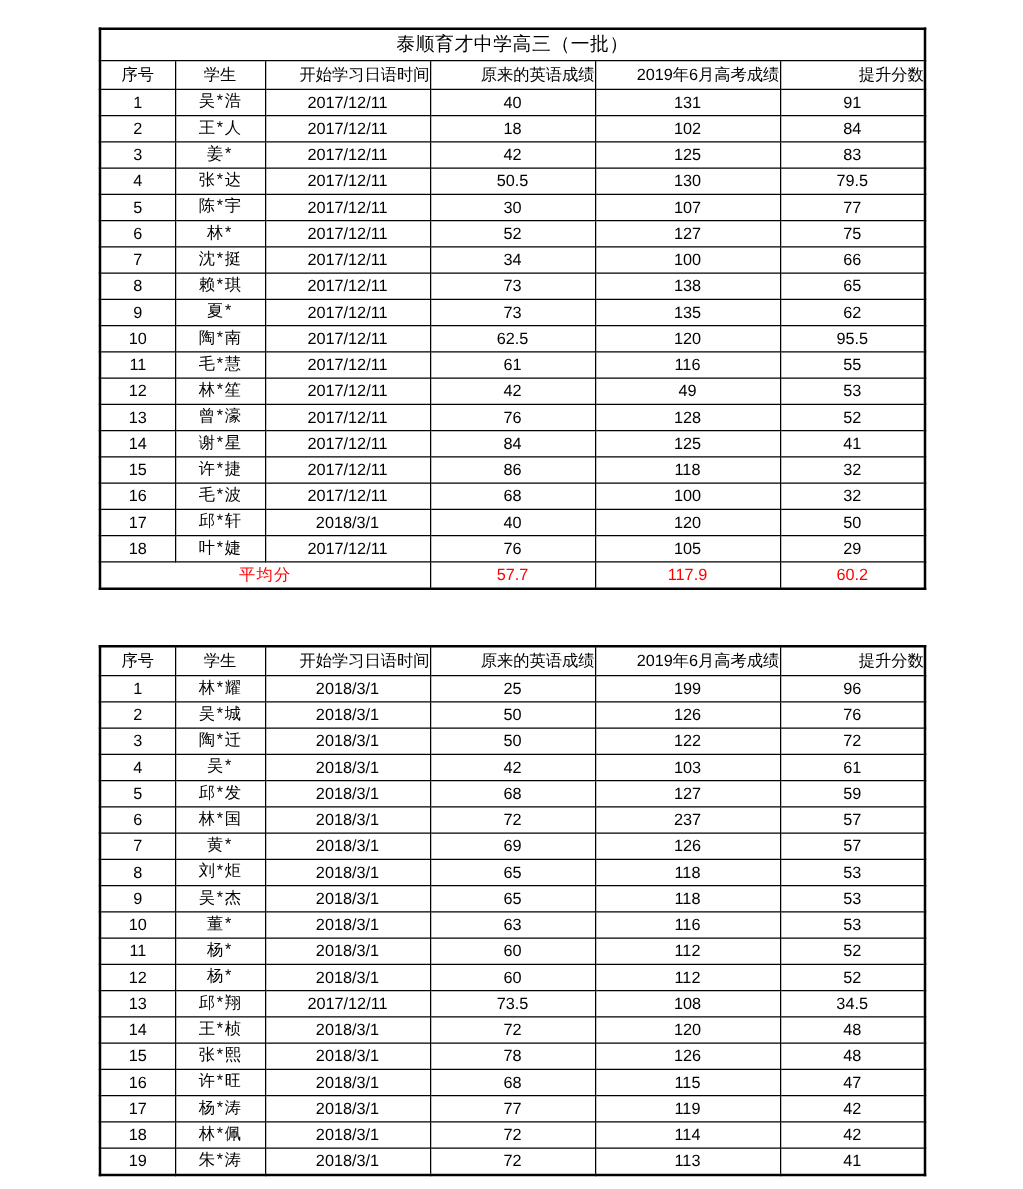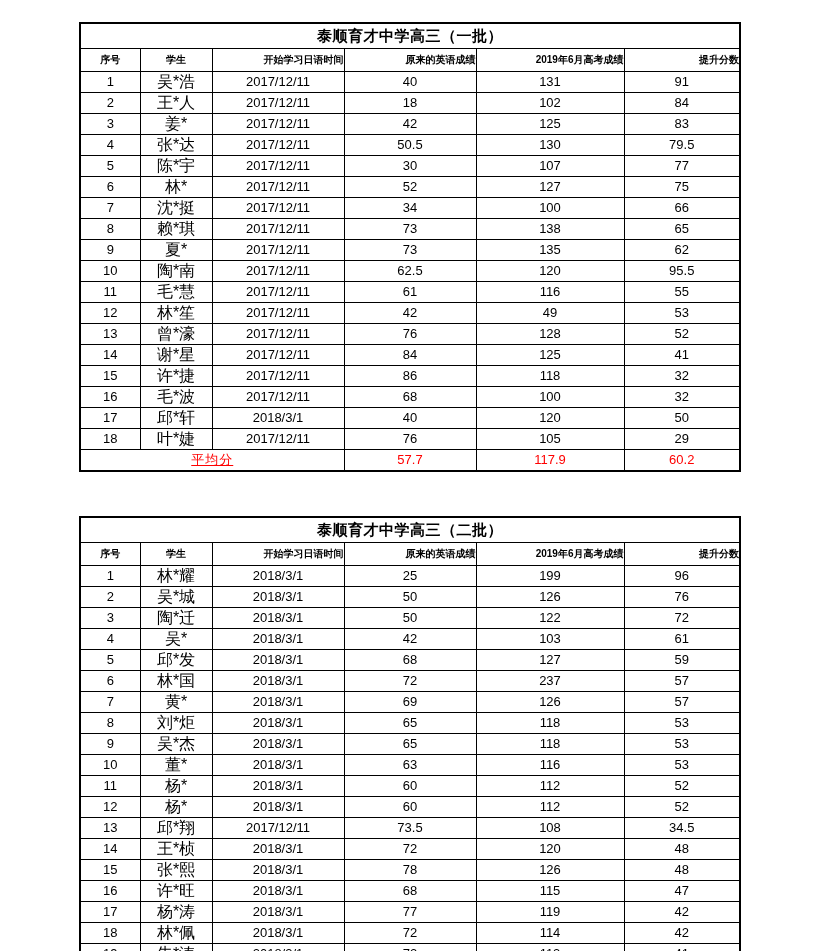--- a/index.html
+++ b/index.html
@@ -36,48 +36,47 @@
     text-align: center;
     vertical-align: middle;
     padding: 0;
     height: 20px;
     font-weight: normal;
     font-size: 13px;
     line-height: 18px;
   }
   table.grade-table .title-cell {
     font-size: 15px;
-    font-weight: bold;
+    font-weight: normal;
     height: 24px;
     letter-spacing: 0.5px;
   }
   table.grade-table thead td.header-cell {
-    font-size: 10px;
+    font-size: 13px;
     height: 22px;
-    font-weight: bold;
   }
   table.grade-table td.head-small {
     font-size: 12px;
     text-align: right;
   }
   table.grade-table tbody td {
     font-size: 13px;
   }
   table.grade-table td.name-cell {
-    font-size: 16px;
+    font-size: 13px;
+    font-family: Liberation Mono, monospace;
   }
   .avg-row td {
     color: #ff0000;
     font-weight: bold;
     font-size: 15px;
     height: 26px;
   }
   .avg-label {
     letter-spacing: 1px;
-    text-decoration: underline;
   }
   .col-no    { width: 60px; }
   .col-name  { width: 72px; }
   .col-date  { width: 132px; }
   .col-orig  { width: 132px; }
   .col-gaokao{ width: 148px; }
   .col-gain  { width: 116px; }
   table.grade-table.framed {
     border: 2px solid #000000;
   }
@@ -270,23 +269,20 @@
       <colgroup>
         <col class="col-no">
           <col class="col-name">
           <col class="col-date">
         <col class="col-orig">
           <col class="col-gaokao">
           <col class="col-gain">
       </colgroup>
       <thead>
         <tr>
-          <td class="title-cell" colspan="6">泰顺育才中学高三（二批）</td>
-        </tr>
-        <tr>
           <td class="header-cell">序号</td>
           <td class="header-cell">学生</td>
           <td class="header-cell head-small">开始学习日语时间</td>
           <td class="header-cell head-small">原来的英语成绩</td>
           <td class="header-cell head-small">2019年6月高考成绩</td>
           <td class="header-cell head-small">提升分数</td>
         </tr>
       </thead>
       <tbody>
         <tr>

